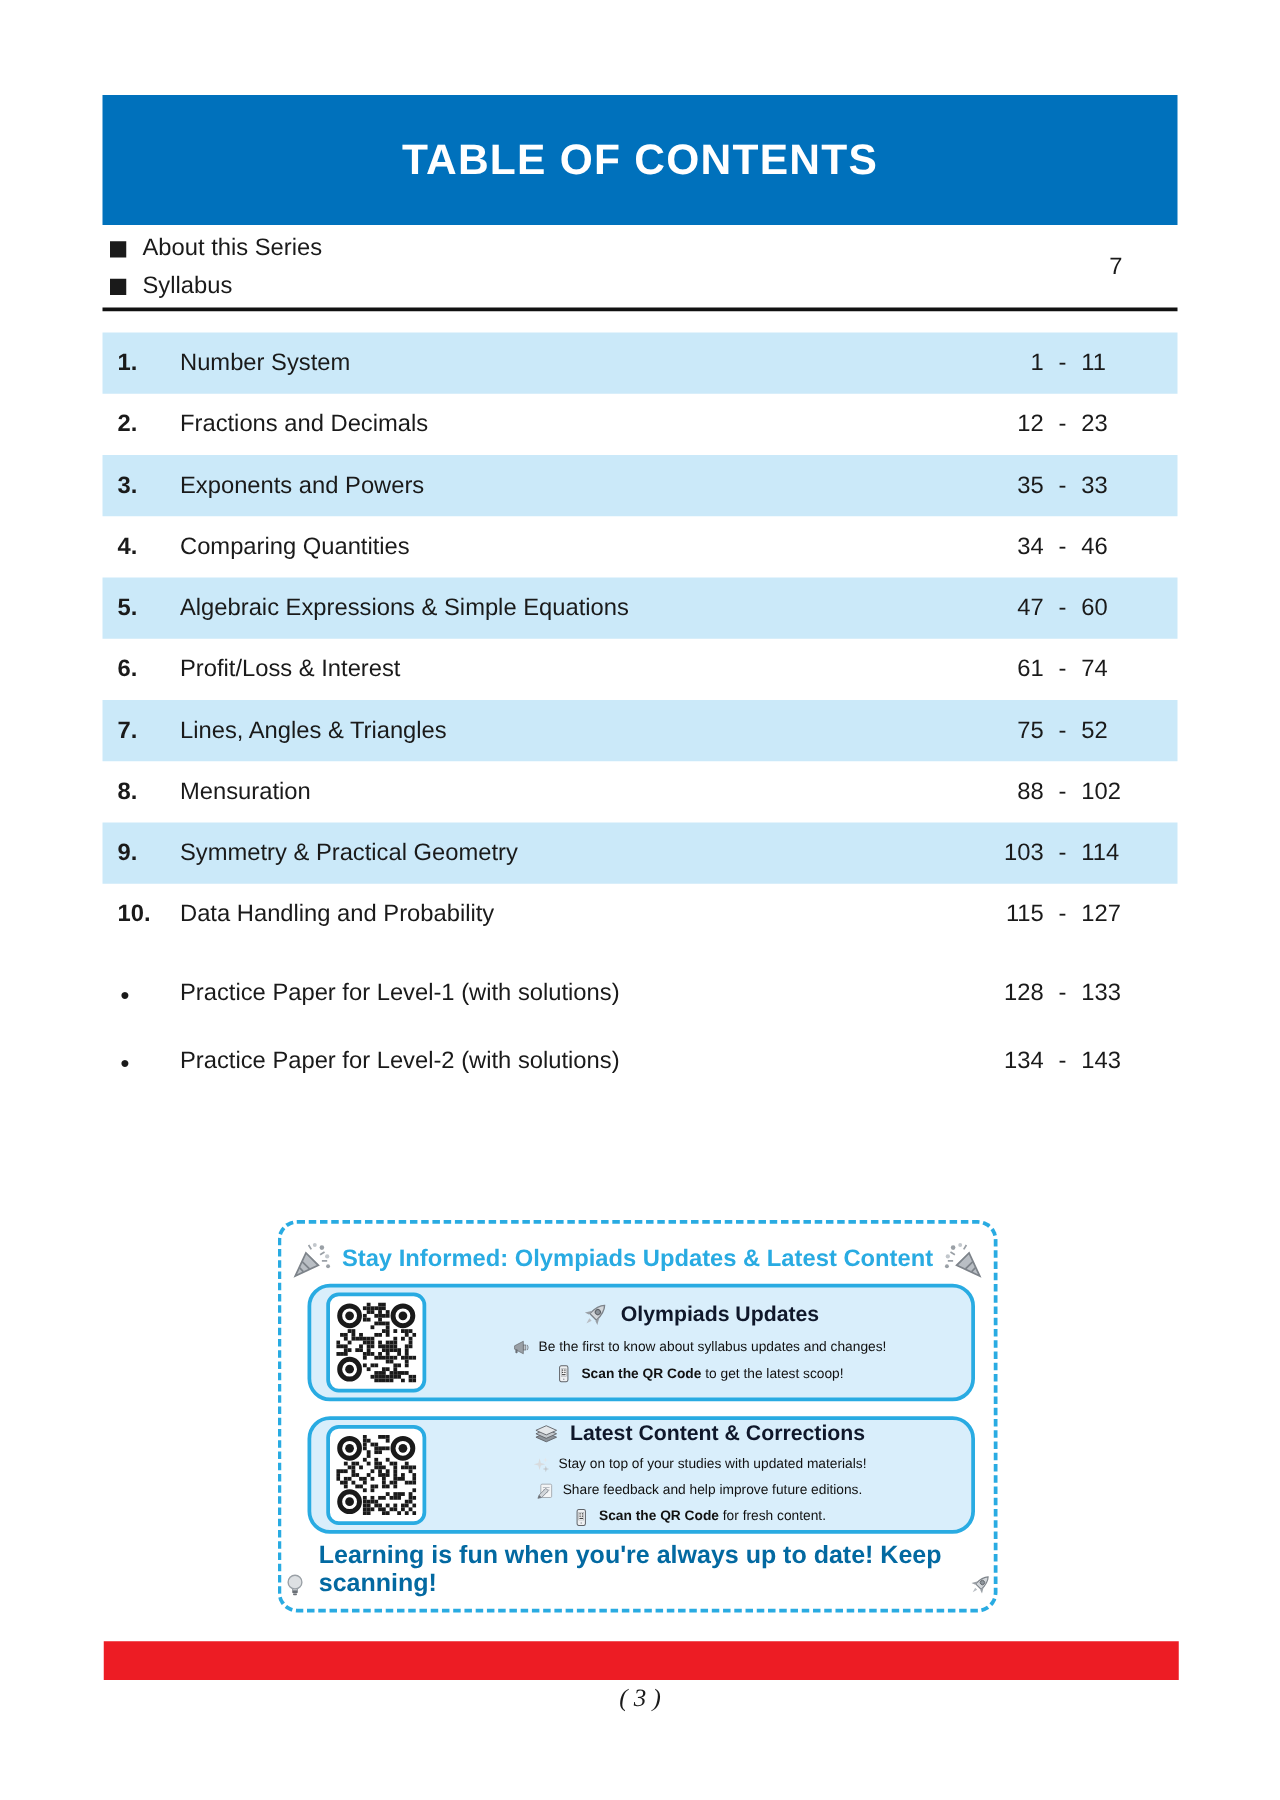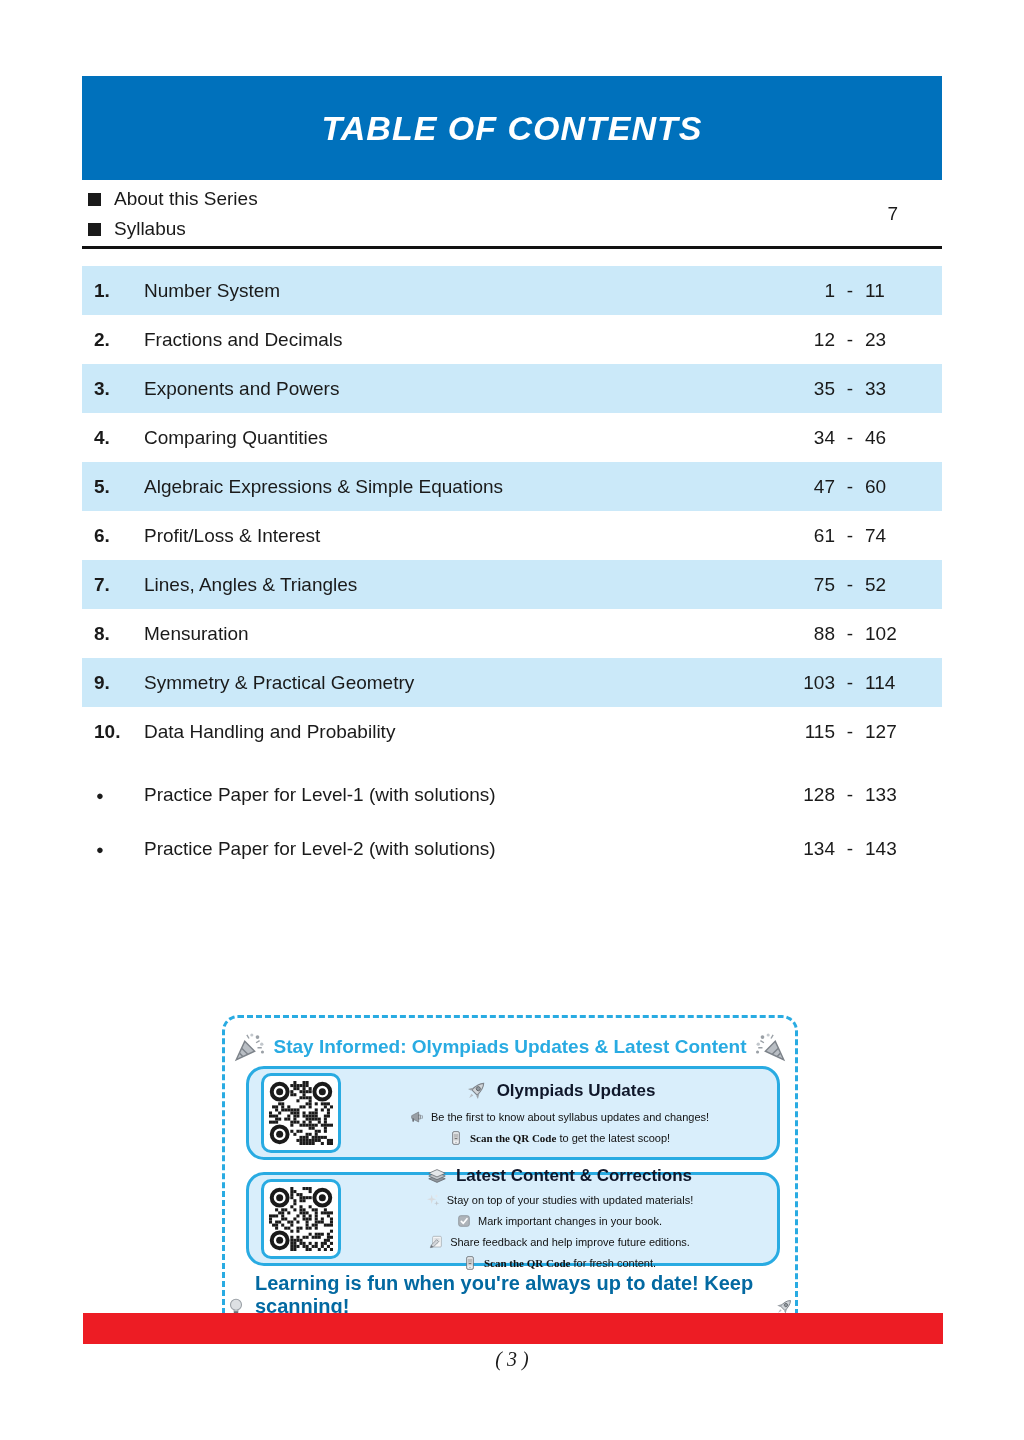--- a/index.html
+++ b/index.html
@@ -5,21 +5,21 @@
   * { margin:0; padding:0; box-sizing:border-box; }
   html,body { background:#ffffff; }
   .page {
     position:relative; width:1024px; height:1440px; background:#ffffff;
     font-family:"Liberation Sans", sans-serif; color:#1a1a1a; overflow:hidden;
   }
 
   
   .banner {
     position:absolute; left:82px; top:76px; width:860px; height:104px;
-    background:#0071bc; display:flex; align-items:center; justify-content:center;font-style:italic;
+    background:#0071bc; display:flex; align-items:center; justify-content:center;
   }
   .banner h1 { color:#ffffff; font-size:34px; font-weight:bold; letter-spacing:1px; }
 
   
   .front { position:absolute; left:82px; top:184px; width:860px; height:60px; }
   .front-item { display:flex; align-items:center; gap:13px; height:30px; font-size:19px; }
   .sq-bullet { width:13px; height:13px; background:#1a1a1a; flex:none; margin-left:6px; }
   .front-page { position:absolute; right:44px; top:50%; transform:translateY(-50%); font-size:19px; }
   .rule { position:absolute; left:82px; top:246px; width:860px; height:3px; background:#111; }
 
@@ -32,21 +32,21 @@
   .toc-row .title { flex:1; }
   .pages { display:flex; align-items:center; margin-left:auto; flex:none; }
   .p-start { width:50px; text-align:right; display:inline-block; }
   .p-dash  { width:30px; text-align:center; display:inline-block; }
   .p-end   { width:55px; text-align:left; display:inline-block; margin-right:22px; }
   .practice-block { margin-top:12px; }
   .practice-block .toc-row { height:54px; }
 
   
   .info-box {
-    position:absolute; left:222px; top:1015px; width:576px; height:314px;
+    position:absolute; left:222px; top:976px; width:576px; height:314px;
     border:3px dashed #29abe2; border-radius:16px; background:#fff;
   }
   .info-title {
     position:absolute; top:12px; left:0; right:0;
     display:flex; align-items:center; justify-content:center; gap:8px;
     color:#29abe2; font-weight:bold; font-size:19px;
   }
   .info-card {
     position:absolute; left:21px; width:534px;
     background:#d9eefb; border:3px solid #29abe2; border-radius:18px;
@@ -61,21 +61,21 @@
   .qr-wrap svg { width:64px; height:64px; }
   .card-body { flex:1; text-align:center; }
   .card-heading {
     display:flex; align-items:center; justify-content:center; gap:8px;
     color:#0f172a; font-weight:bold; font-size:17px; margin-bottom:3px;
   }
   .card-line {
     display:flex; align-items:center; justify-content:center; gap:6px;
     font-size:11px; color:#111; line-height:21px;
   }
-  .seg-bold { font-weight:bold;font-family:Liberation Serif, serif; }
+  .seg-bold { font-weight:bold; }
   .info-footer {
     position:absolute; bottom:8px; left:0; right:0;
     display:flex; align-items:flex-end; justify-content:center; gap:8px;
     font-weight:bold; font-size:20px; color:#0369a1;
   }
   .icon { display:inline-flex; align-items:center; justify-content:center; flex:none; }
   .i16 svg { width:16px; height:16px; }
   .i22 svg { width:22px; height:22px; }
   .i26 svg { width:26px; height:26px; }
   .i34 svg { width:34px; height:34px; }
@@ -654,28 +654,20 @@
           <span class="icon i16">
               <svg viewBox="0 0 24 24">
                 <use href="#def-sparkles"></use>
               </svg>
             </span>
           <span><span>Stay on top of your studies with updated materials!</span></span>
         </div>
         <div class="card-line">
           <span class="icon i16">
               <svg viewBox="0 0 24 24">
-                <use href="#def-checkbox"></use>
-              </svg>
-            </span>
-          <span><span>Mark important changes in your book.</span></span>
-        </div>
-        <div class="card-line">
-          <span class="icon i16">
-              <svg viewBox="0 0 24 24">
                 <use href="#def-memo"></use>
               </svg>
             </span>
           <span><span>Share feedback and help improve future editions.</span></span>
         </div>
         <div class="card-line">
           <span class="icon i16">
               <svg viewBox="0 0 24 24">
                 <use href="#def-phone"></use>
               </svg>

